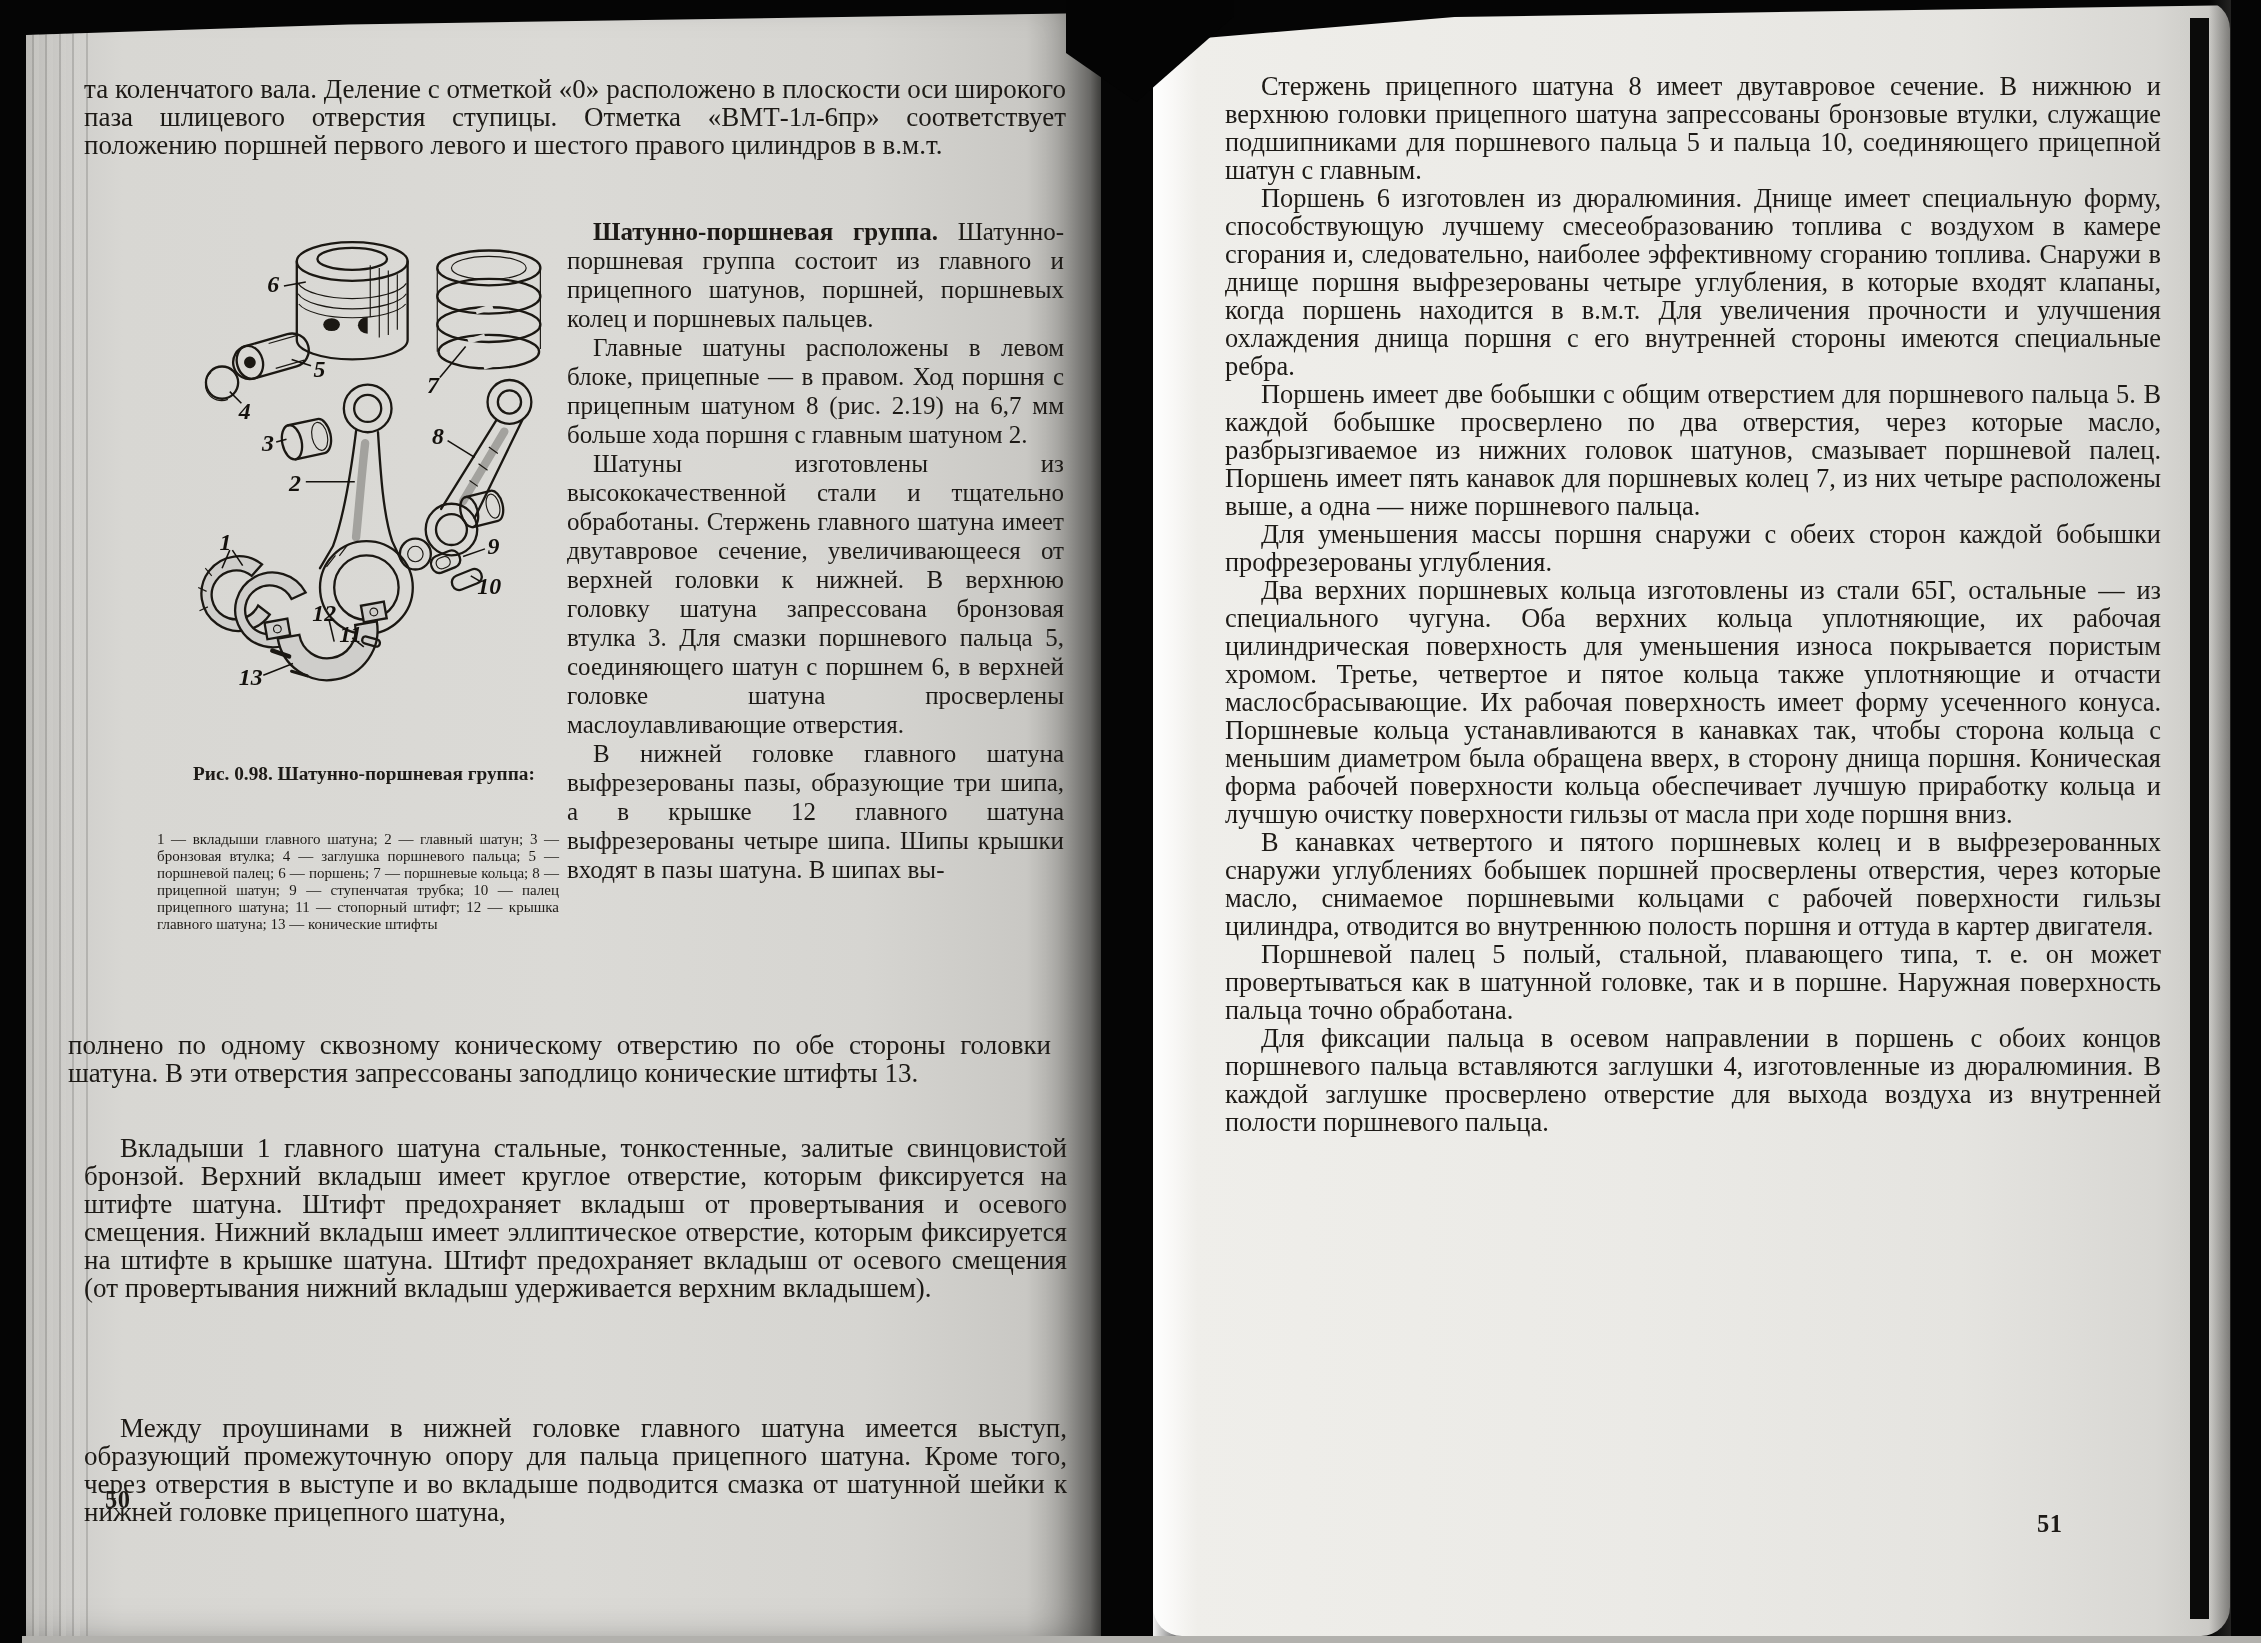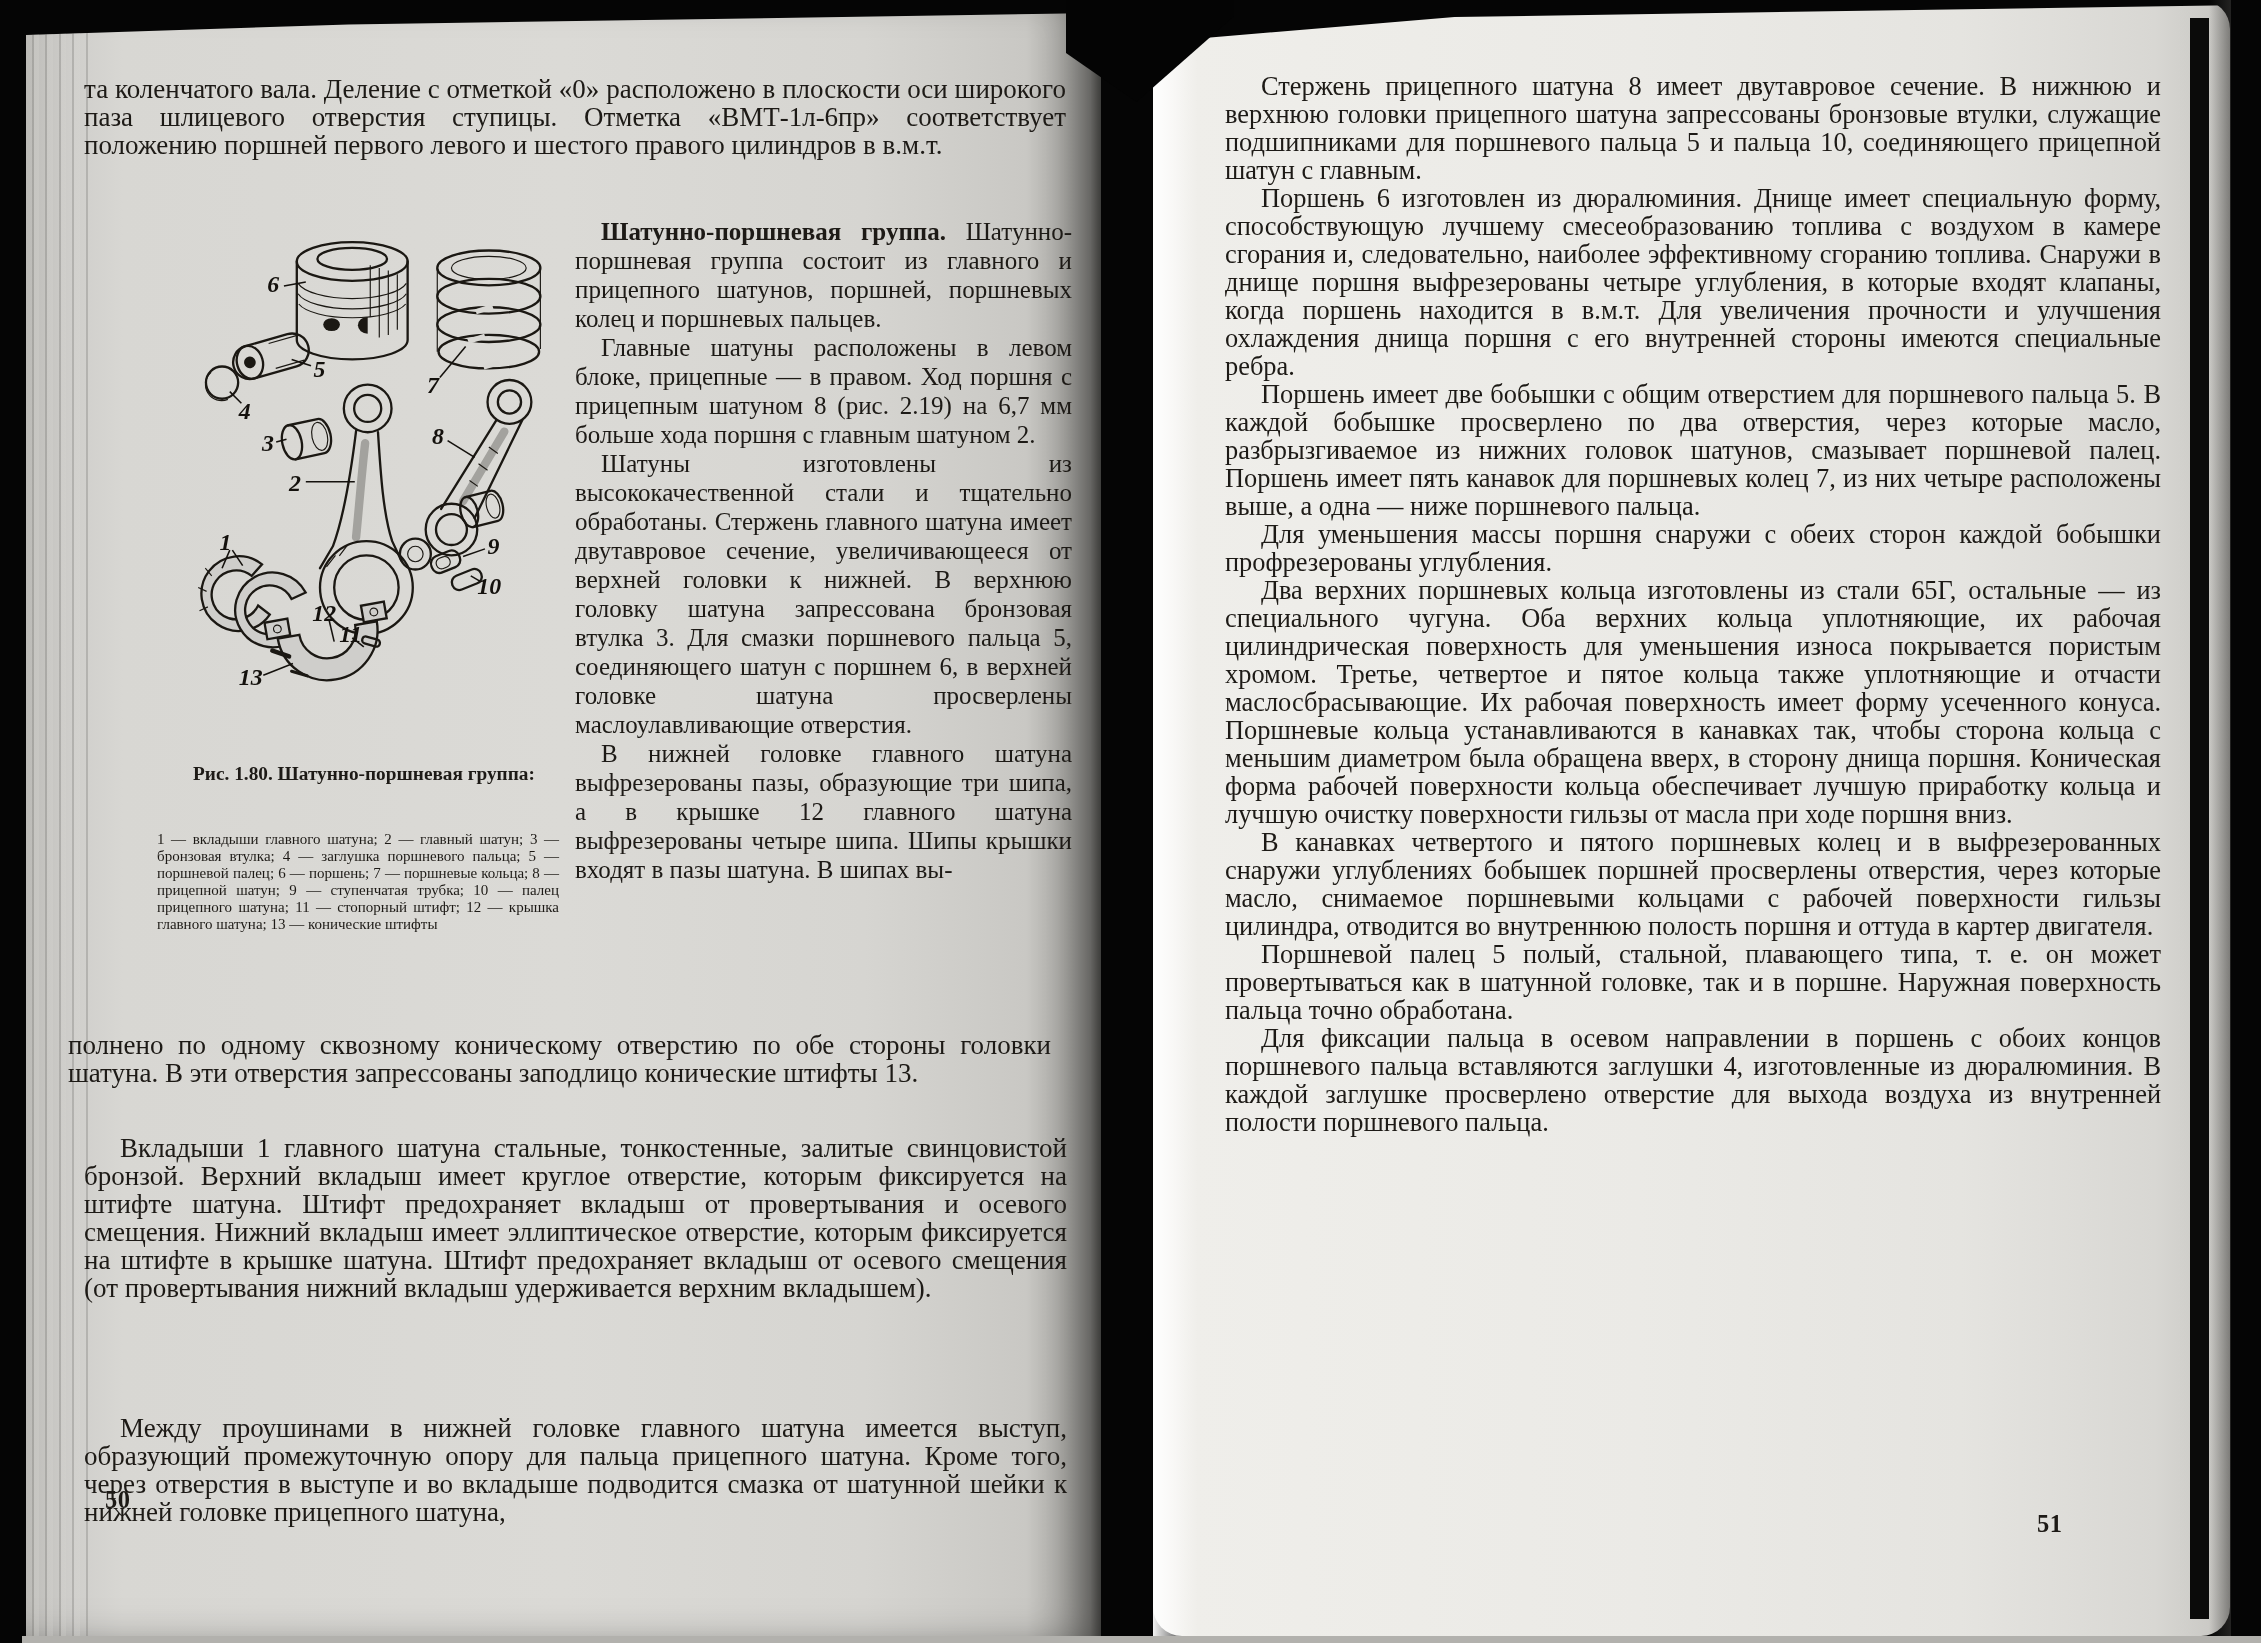--- a/index.html
+++ b/index.html
@@ -30,21 +30,21 @@
   .gutter-top{position:absolute;left:1066px;top:0;width:168px;height:102px;background:#040404;
     clip-path:polygon(0 0,100% 0,100% 16%,42% 100%,0 52%);}
   .right-bar{position:absolute;left:2190px;top:18px;width:19.3px;height:1601px;background:#0b0b0a;}
   .right-fade{position:absolute;left:2209px;top:0;width:22px;height:1636px;
     background:linear-gradient(90deg,rgba(216,215,211,0),rgba(60,59,57,.55));}
   .bottom-strip{position:absolute;left:22px;top:1636px;width:2239px;height:7.7px;background:#b2b1ad;}
   
   .txt{position:absolute;text-align:justify;}
   .p{margin:0;}
   .intro{left:58px;top:75px;width:982px;font-size:27px;line-height:28px;}
-  .col{left:541px;top:217px;width:497px;font-size:25px;line-height:29px;margin-left:8px;}
+  .col{left:541px;top:217px;width:497px;font-size:25px;line-height:29px;}
   .col .p{text-indent:26px;}
   .col .p.first{text-indent:26px;}
   .cont{left:42px;top:1031px;width:983px;font-size:27px;line-height:28px;}
   .blk5{left:58px;top:1134px;width:983px;font-size:27px;line-height:28px;}
   .blk6{left:58px;top:1414px;width:983px;font-size:27px;line-height:28px;}
   .blk5 .p,.blk6 .p{text-indent:36px;}
   .cap-title{left:148px;top:762px;width:380px;text-align:center;font-weight:bold;font-size:19.3px;line-height:24px;}
   .cap-legend{left:131px;top:831px;width:402px;font-size:15px;line-height:17px;}
   .rcol{left:72px;top:72px;width:936px;font-size:26.4px;line-height:28px;}
   .rcol .p{text-indent:36px;}
@@ -189,21 +189,21 @@
     <text class="fig-num" x="326" y="420">2</text>
     <text class="fig-num" x="548" y="348">8</text>
     <text class="fig-num" x="634" y="518">9</text>
     <text class="fig-num" x="618" y="580">10</text>
     <text class="fig-num" x="218" y="512">1</text>
     <text class="fig-num" x="362" y="622">12</text>
     <text class="fig-num" x="404" y="654">11</text>
     <text class="fig-num" x="248" y="722">13</text>
   </svg>
 
-  <div class="txt cap-title">Рис. 1.80. Шатунно-поршневая группа:</div>
+  <div class="txt cap-title">Рис. 0.98. Шатунно-поршневая группа:</div>
   <div class="txt cap-legend">1 — вкладыши главного шатуна; 2 — главный шатун; 3 — бронзовая втулка; 4 — заглушка поршневого пальца; 5 — поршневой палец; 6 — поршень; 7 — поршневые кольца; 8 — прицепной шатун; 9 — ступенчатая трубка; 10 — палец прицепного шатуна; 11 — стопорный штифт; 12 — крышка главного шатуна; 13 — конические штифты</div>
 
   <div class="txt col">
     <p class="p first"><b>Шатунно-поршневая группа.</b> <span>Шатунно-поршневая группа состоит из главного и прицепного шатунов, поршней, поршневых колец и поршневых пальцев.</span></p>
     <p class="p">Главные шатуны расположены в левом блоке, прицепные — в правом. Ход поршня с прицепным шатуном 8 (рис. 2.19) на 6,7 мм больше хода поршня с главным шатуном 2.</p>
     <p class="p">Шатуны изготовлены из высококачественной стали и тщательно обработаны. Стержень главного шатуна имеет двутавровое сечение, увеличивающееся от верхней головки к нижней. В верхнюю головку шатуна запрессована бронзовая втулка 3. Для смазки поршневого пальца 5, соединяющего шатун с поршнем 6, в верхней головке шатуна просверлены маслоулавливающие отверстия.</p>
     <p class="p">В нижней головке главного шатуна выфрезерованы пазы, образующие три шипа, а в крышке 12 главного шатуна выфрезерованы четыре шипа. Шипы крышки входят в пазы шатуна. В шипах вы-</p>
   </div>
 
   <div class="txt cont">

